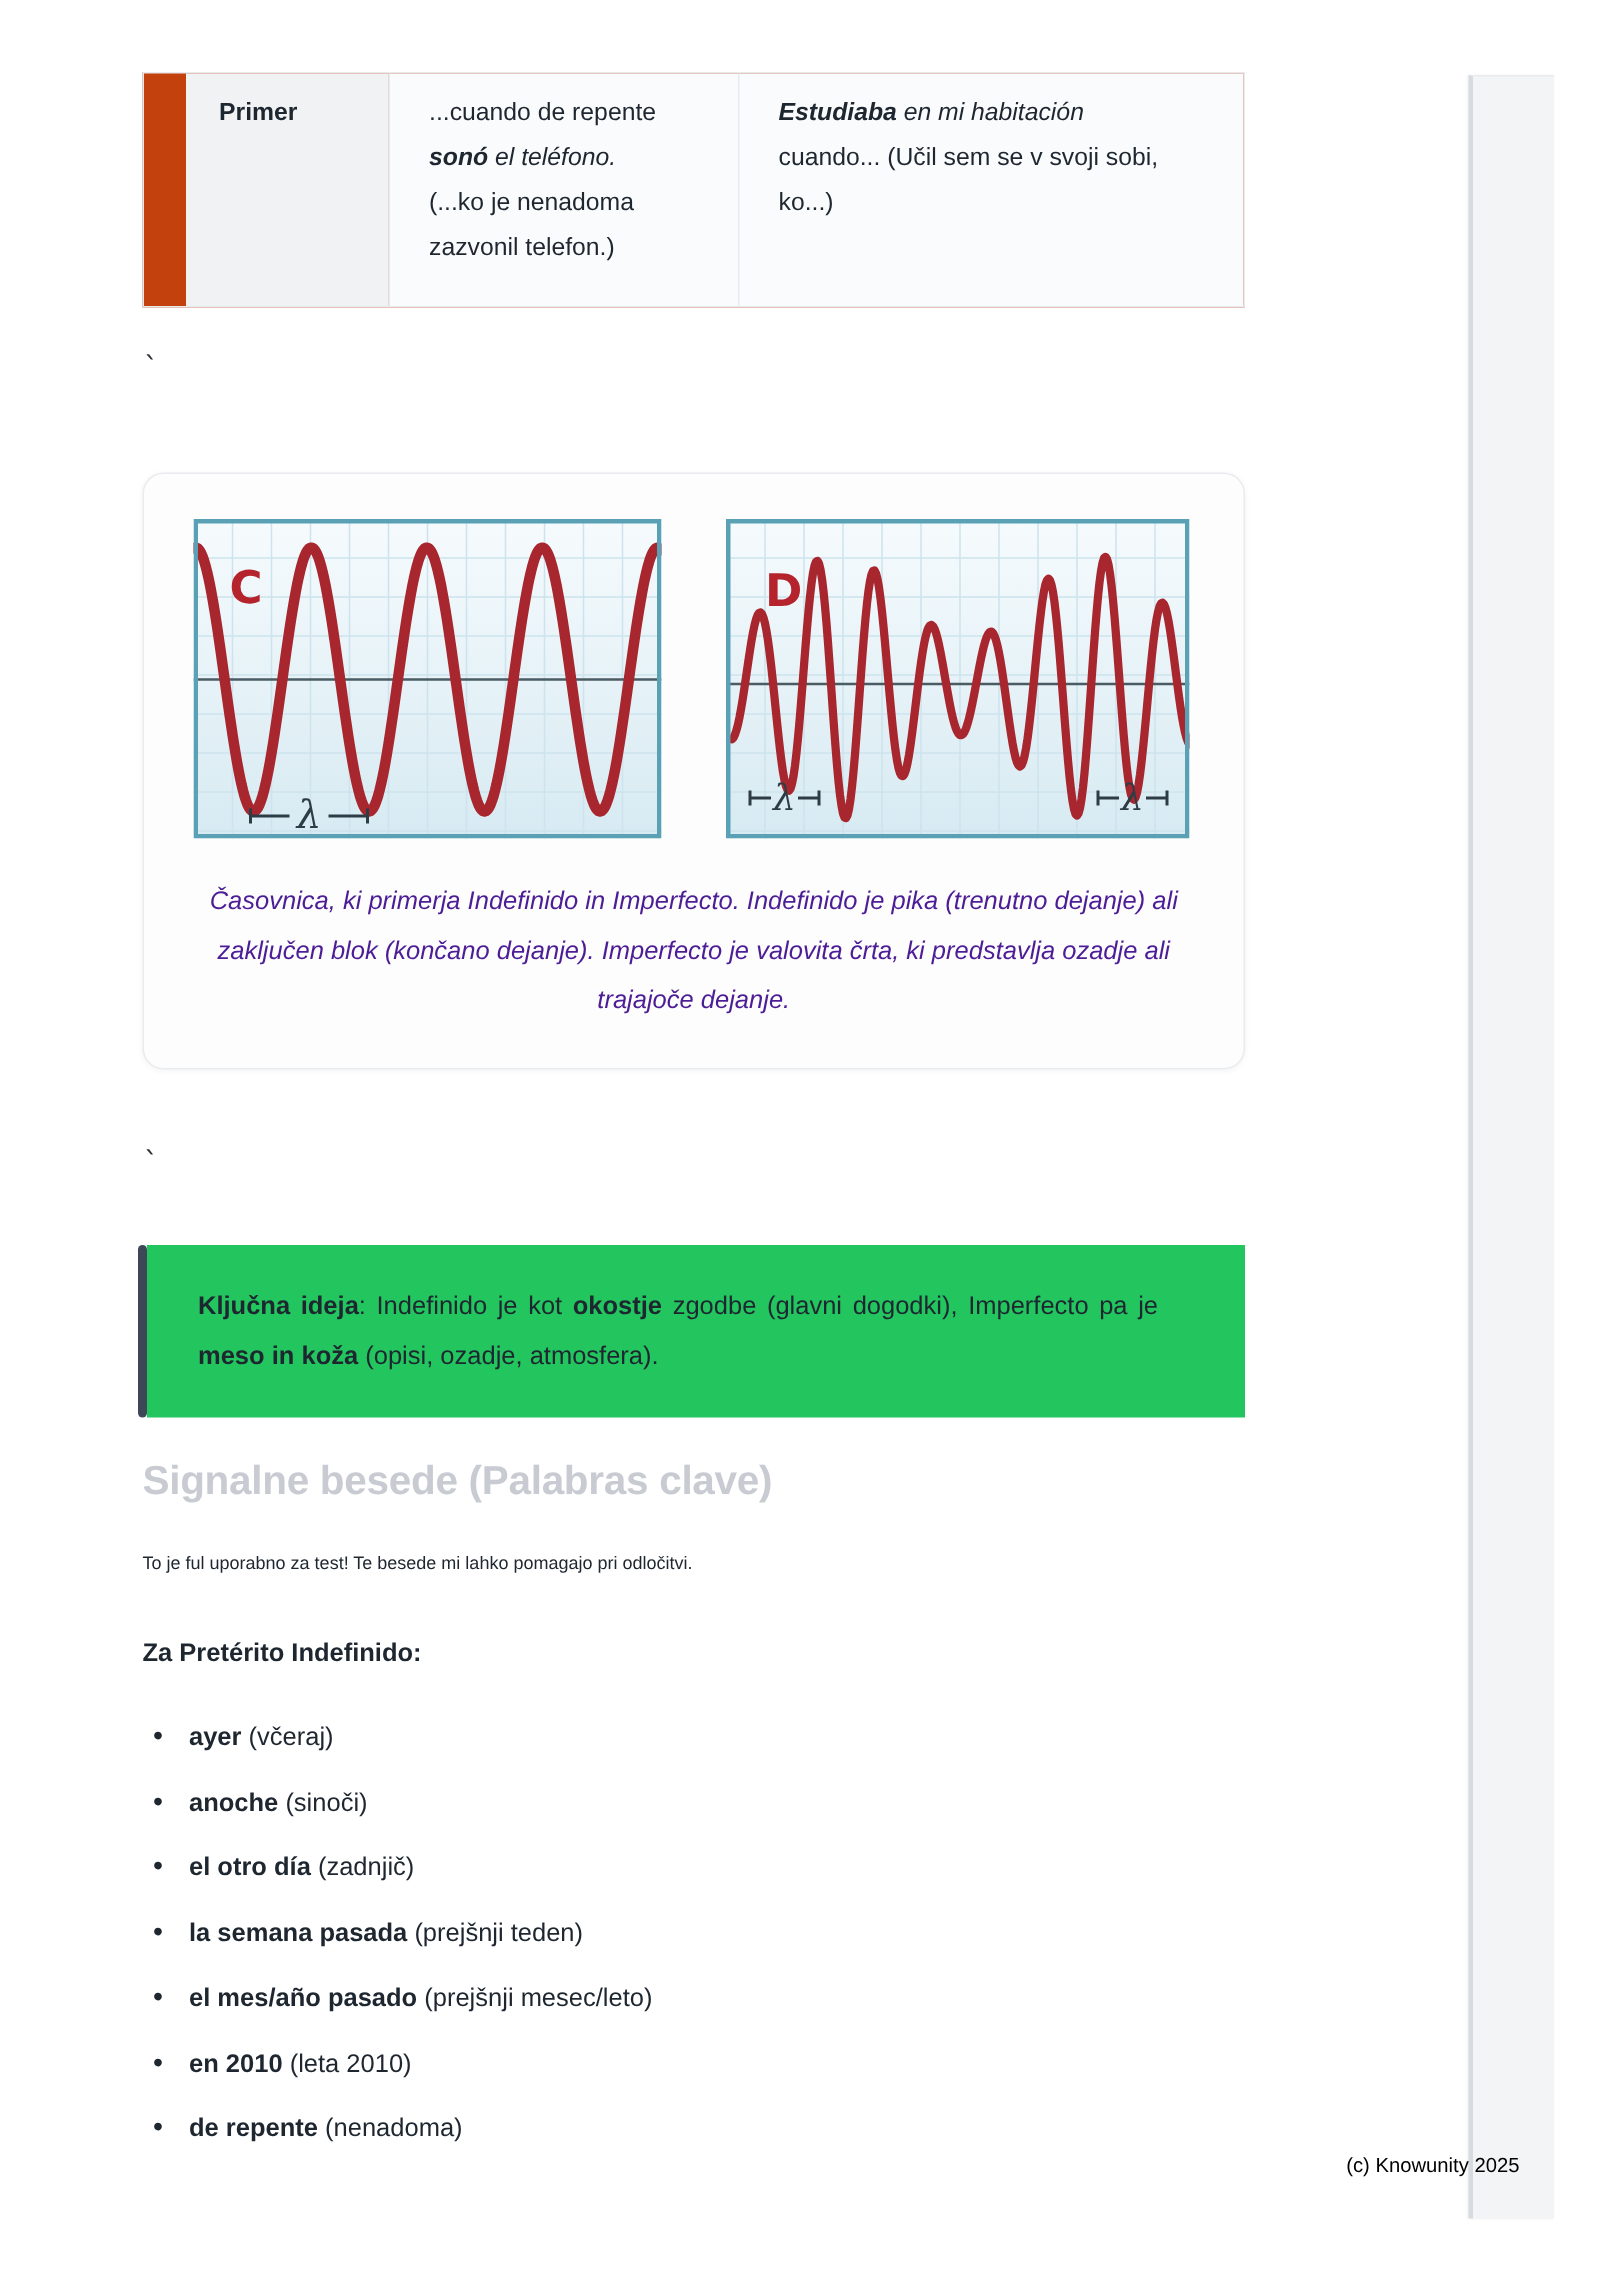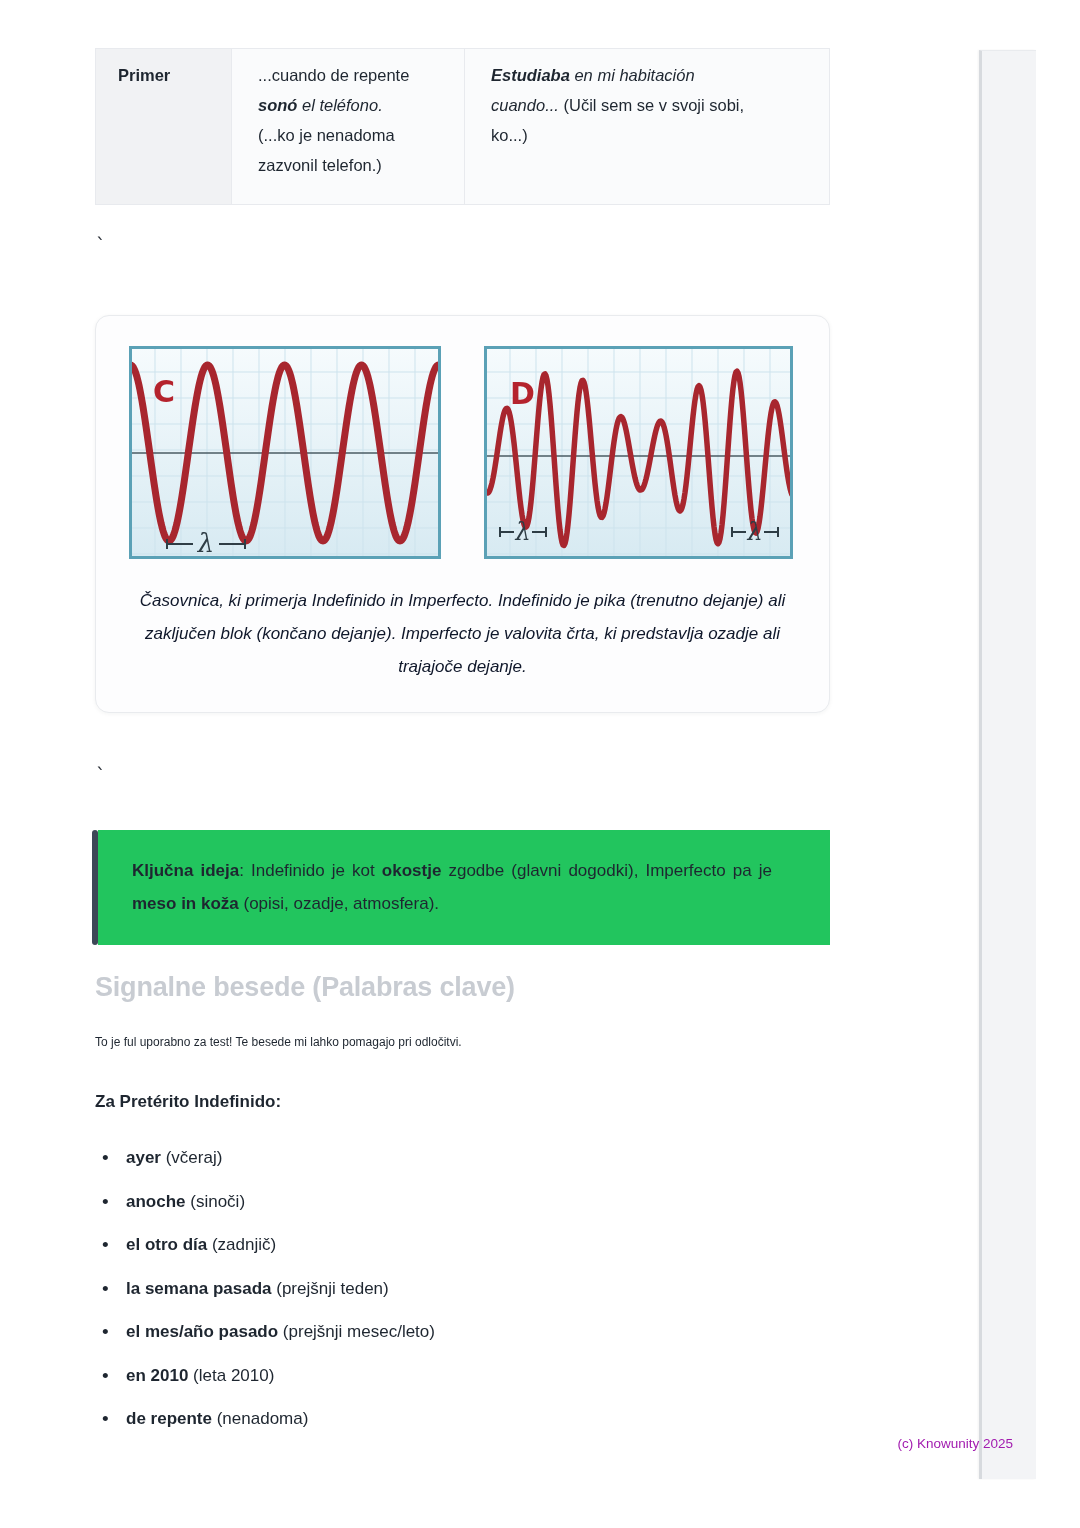--- a/index.html
+++ b/index.html
@@ -5,64 +5,64 @@
   html,body{margin:0;padding:0;}
   body{font-family:"Liberation Sans","DejaVu Sans",sans-serif;background:#ffffff;color:#1e2630;}
   .page{position:relative;width:1080px;height:1528px;background:#ffffff;overflow:hidden;}
 
   
   .page-edge{position:absolute;left:979px;top:50px;width:54px;height:1428px;background:#f3f4f6;
     border-left:3px solid #d7dade;box-shadow:-1px 0 2px rgba(0,0,0,0.05);border-top:1px solid #e9ebee;}
 
   
   .ex-table{position:absolute;left:95px;top:48px;width:735px;display:grid;
-    grid-template-columns:135px 233px 1fr;border:1px solid #e8eaee;background:#7dd3fc;box-sizing:border-box;min-height:157px;}
+    grid-template-columns:135px 233px 1fr;border:1px solid #e8eaee;background:#c2410c;box-sizing:border-box;min-height:157px;padding-left:28px;}
   .ex-cell{padding:11px 22px 18px 26px;font-size:16.5px;line-height:30px;background:#fafbfc;border-left:1px solid #e8eaee;box-sizing:border-box;}
   .ex-cell.head{background:#f1f2f4;font-weight:700;border-left:none;padding-left:22px;}
 
   .tick{position:absolute;left:95px;font-size:19px;color:#2a2f38;font-family:"DejaVu Sans Mono",monospace;}
   .tick1{top:234px;} .tick2{top:764px;}
 
   
   .figure-card{position:absolute;left:95px;top:315px;width:735px;height:398px;background:#fdfdfe;
     border:1px solid #e9ebee;border-radius:14px;box-shadow:0 1px 4px rgba(20,30,40,0.05);box-sizing:border-box;}
   .wave-svg{position:absolute;top:30px;display:block;}
   .wave-c{left:33px;}
   .wave-d{left:388px;}
   .figure-caption{position:absolute;left:30px;right:30px;top:268px;text-align:center;
-    font-style:italic;color:#0f172a;font-size:17px;line-height:33px;}
+    font-style:italic;color:#4c1d95;font-size:17px;line-height:33px;}
 
   
   .callout{position:absolute;left:92px;top:830px;width:738px;display:flex;box-sizing:border-box;}
   .callout-bar{width:6px;background:#3d4757;border-radius:4px;flex:none;}
   .callout-body{flex:1;background:#22c55e;padding:25px 58px 25px 34px;font-size:17px;line-height:32.5px;
     text-align:justify;color:#1e2630;}
 
   .section-heading{position:absolute;left:95px;top:972px;font-size:27px;font-weight:700;color:#c8ccd2;letter-spacing:-0.2px;text-align:center;}
   .intro-par{position:absolute;left:95px;top:1035px;font-size:12px;color:#1e2630;}
   .sub-heading{position:absolute;left:95px;top:1092px;font-size:17px;font-weight:700;color:#1e2630;}
 
   .signal-list{position:absolute;left:95px;top:1146px;width:735px;list-style:none;margin:0;padding:0;}
   .signal-list li{position:relative;padding-left:31px;margin-bottom:19.5px;font-size:17px;line-height:24px;}
   .signal-list li .bullet{position:absolute;left:7px;top:0;font-size:19px;line-height:24px;color:#1e2630;}
   .term{font-weight:700;}
 
-  .footer-credit{position:absolute;right:67px;top:1436px;font-size:13.5px;color:#a21caf;z-index:5;}
+  .footer-credit{position:absolute;right:67px;top:1436px;font-size:13.5px;color:#000000;z-index:5;}
 </style>
 </head>
 <body>
 
 <div class="page">
 
   <div class="page-edge"></div>
 
   <div class="ex-table">
     <div class="ex-cell head">Primer</div>
     <div class="ex-cell"><span style="">...cuando de repente</span><br><span style="font-weight: 700; font-style: italic;">sonó</span><span style="font-style: italic;"> el teléfono.</span><br><span>(...ko je nenadoma</span><br><span>zazvonil telefon.)</span></div>
-    <div class="ex-cell"><span style="font-weight: 700; font-style: italic;">Estudiaba</span><span style="font-style: italic;"> en mi habitación</span><br><span style="font-style: italic;">cuando...</span><span> (Učil sem se v svoji sobi,</span><br><span>ko...)</span></div>
+    <div class="ex-cell"><span style="font-weight: 700; font-style: italic;">Estudiaba</span><span style="font-style: italic;"> en mi habitación</span><br><span style="">cuando...</span><span> (Učil sem se v svoji sobi,</span><br><span>ko...)</span></div>
   </div>
 
   <div class="tick tick1">`</div>
 
   <div class="figure-card">
     <svg class="wave-svg wave-c" width="312" height="213" viewBox="0 0 312 213">
         <defs>
           <linearGradient id="wavebg0" x1="0" y1="0" x2="0" y2="1">
             <stop offset="0%" stop-color="#f6fbfd"></stop>
             <stop offset="100%" stop-color="#d7eaf2"></stop>

